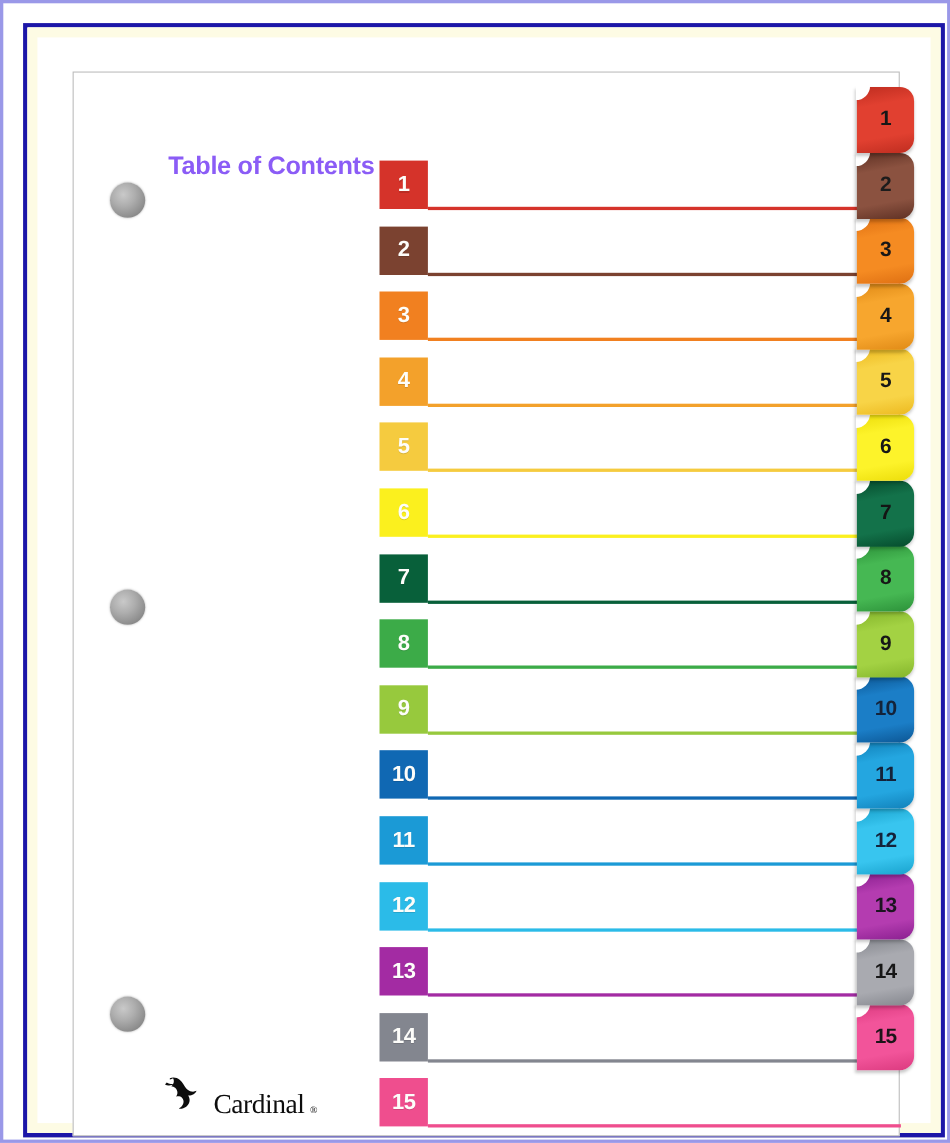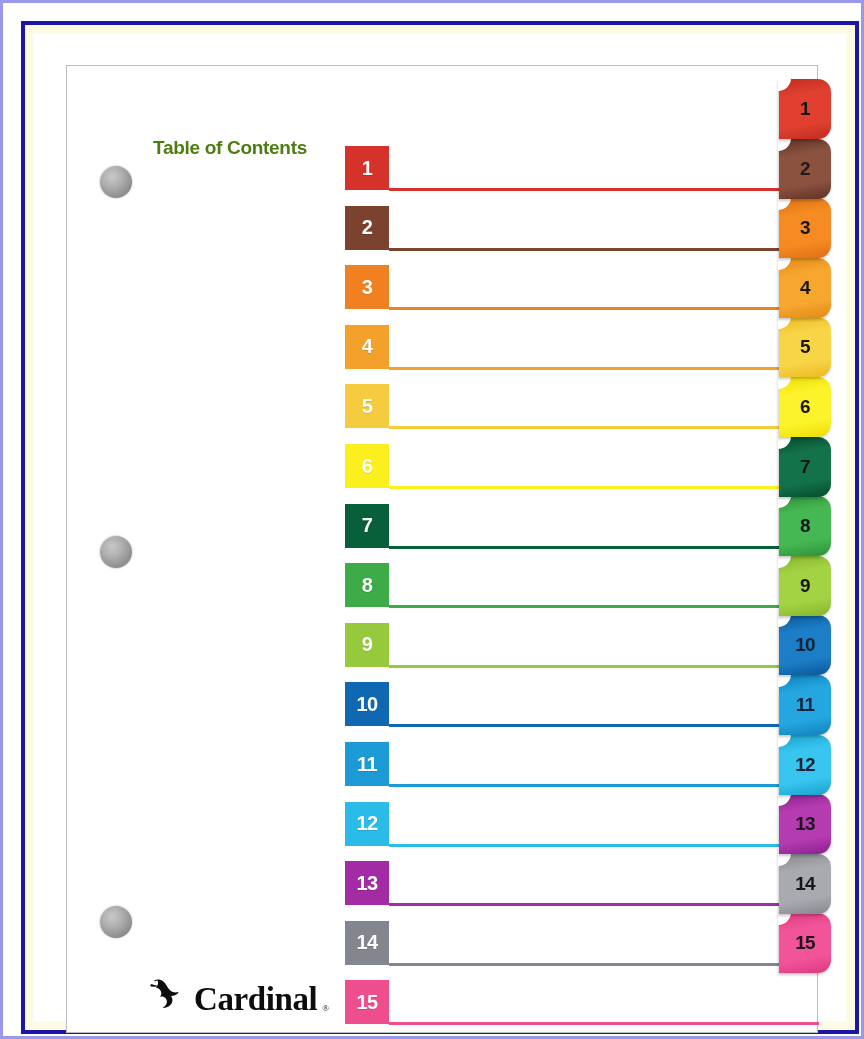--- a/index.html
+++ b/index.html
@@ -60,24 +60,24 @@
     box-shadow: 0 0 2px rgba(0,0,0,0.35);
   }
   #hole-top    { left: 33px; top: 100px; }
   #hole-middle { left: 33px; top: 470px; }
   #hole-bottom { left: 33px; top: 840px; }
 
   
   #toc-heading {
     position: absolute;
     left: 86px; top: 71px;
-    font-size: 19px;
+    font-size: 23px;
     font-weight: bold;
     letter-spacing: -0.3px;
-    color: #4d7c0f;
+    color: #8b5cf6;
     white-space: nowrap;
   }
 
   
   #rows {
     position: absolute;
     left: 0; top: 0;
     width: 100%; height: 100%;
   }
   .row {
@@ -144,22 +144,22 @@
   #logo {
     position: absolute;
     left: 82px; top: 912px;
     display: flex;
     align-items: flex-end;
     gap: 5px;
   }
   #logo-bird { display: block; }
   #logo-word {
     font-family: "Liberation Serif", serif;
-    font-size: 33px;
-    font-weight: bold;
+    font-size: 25px;
+    font-weight: normal;
     color: #0d0d0d;
     line-height: 1;
     letter-spacing: -0.4px;
   }
   #logo-reg {
     font-family: "Liberation Serif", serif;
     font-size: 9px;
     color: #0d0d0d;
     margin-bottom: 3px;
   }

